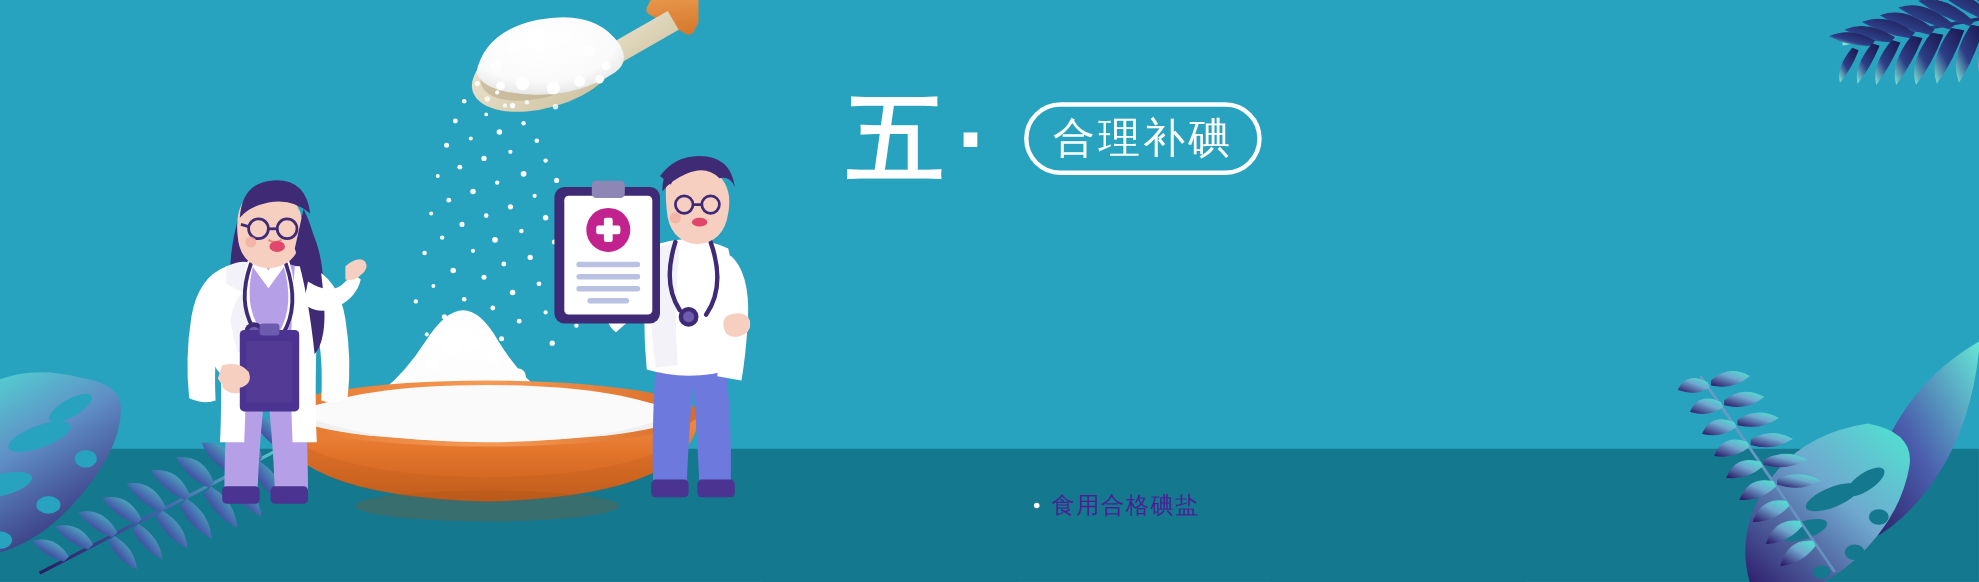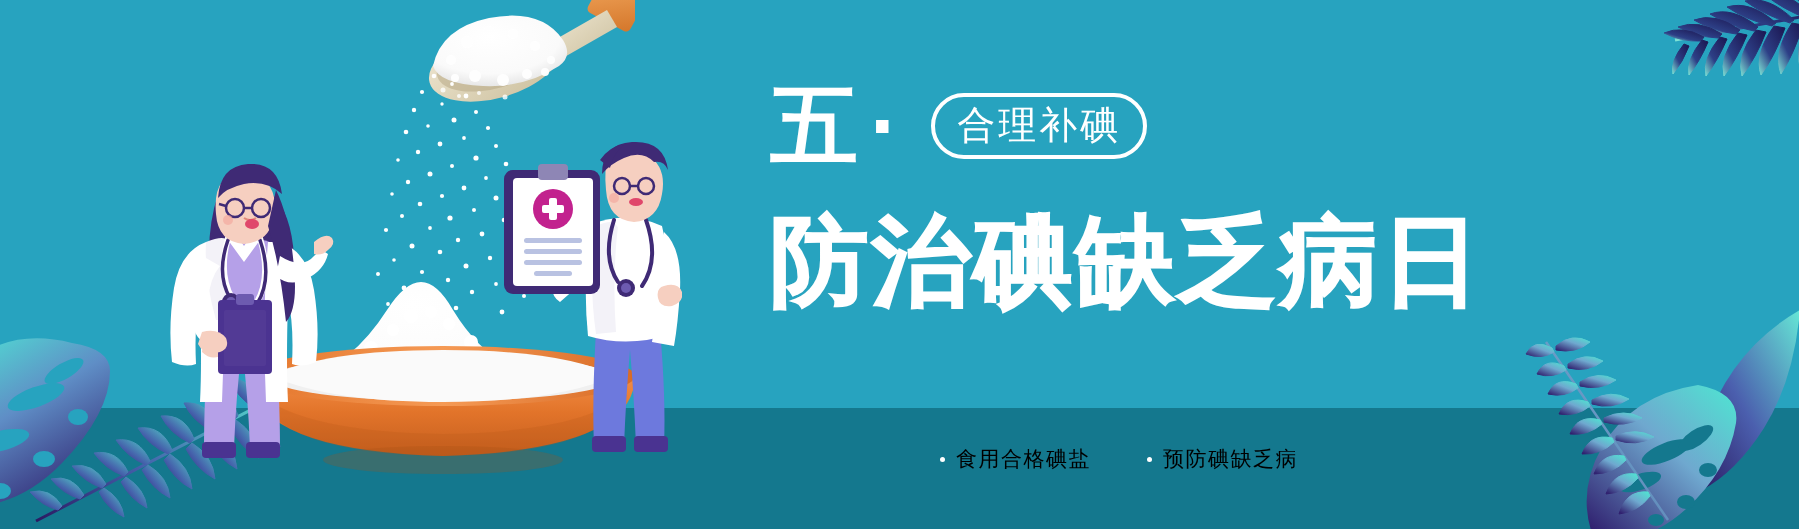--- a/index.html
+++ b/index.html
@@ -94,21 +94,21 @@
   }
 
   
   #tagline{
     position:absolute;left:940px;top:398px;
     display:flex;align-items:center;gap:56px;
     height:122px;
   }
   .tag-item{
     display:flex;align-items:center;
-    color:#000000;
+    color:#4c1d95;
     font-family:"DejaVu Sans","Liberation Sans",sans-serif;
     font-size:21px;
     letter-spacing:1.5px;
     white-space:nowrap;
     text-align:right;
   }
   .tag-bullet{
     display:inline-block;
     width:5px;height:5px;border-radius:50%;
     background:#ffffff;
@@ -564,27 +564,22 @@
   </div>
 
   <div id="text-block">
 
     <div class="line1">
       <span class="cn-big">五</span>
       <span class="dot-sep">·</span>
       <span class="badge">合理补碘</span>
     </div>
 
-    <div class="line2">防治碘缺乏病日</div>
   </div>
 
   <div id="tagline">
     <div class="tag-item">
       <span class="tag-bullet"></span>
       <span>食用合格碘盐</span>
     </div>
-    <div class="tag-item">
-      <span class="tag-bullet"></span>
-      <span>预防碘缺乏病</span>
-    </div>
   </div>
 
 </div>
 
 </body></html>

